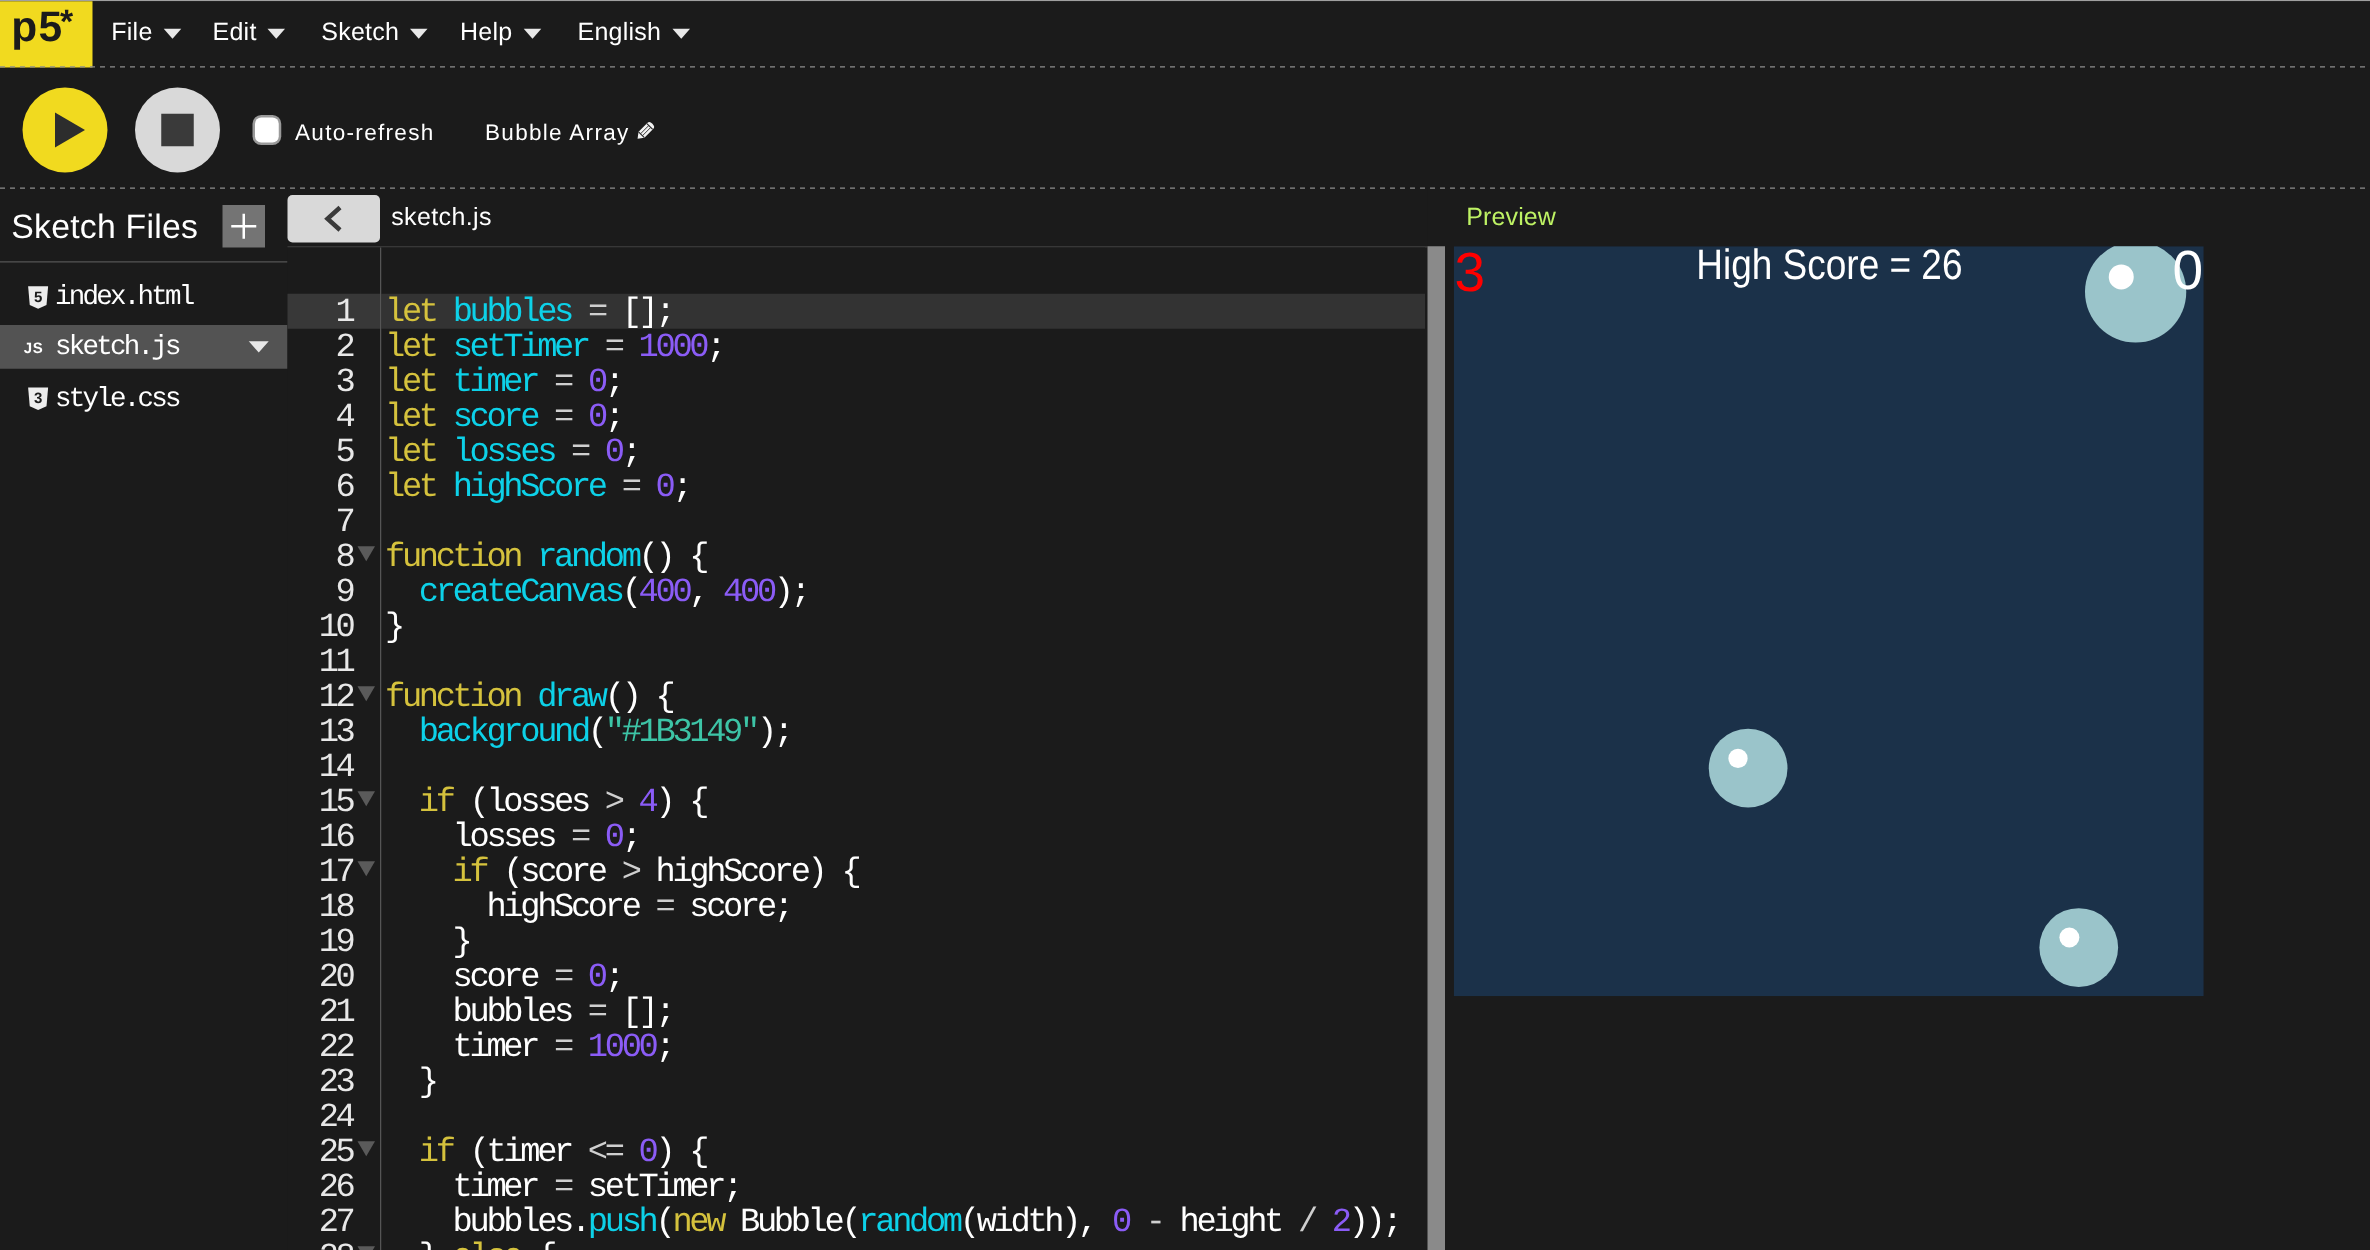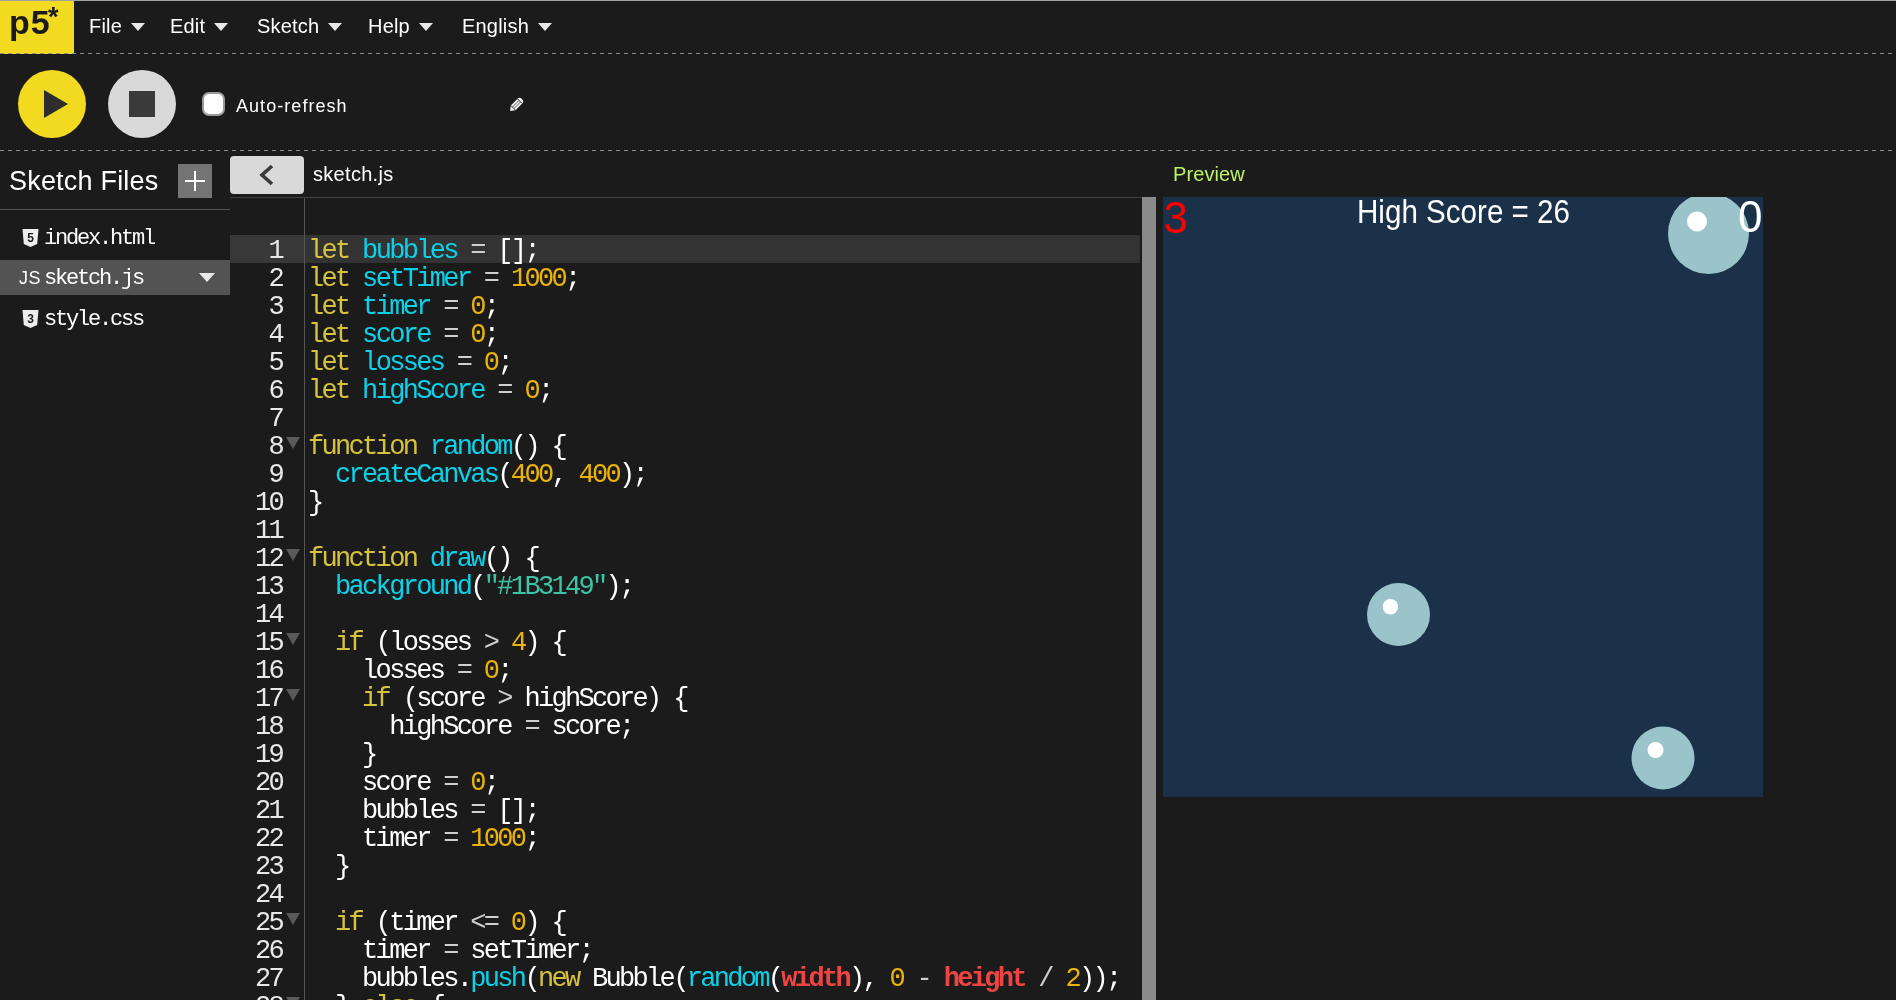--- a/index.html
+++ b/index.html
@@ -44,22 +44,22 @@
   
   #editor{position:absolute;left:230px;top:198px;width:910px;height:802px;background:#1b1b1b;}
   #gutline{position:absolute;left:74px;top:0;width:1px;height:802px;background:#555;}
   #activegut{position:absolute;left:0;top:37px;width:74px;height:28px;background:#383838;}
   #activeline{position:absolute;left:75px;top:37px;width:835px;height:28px;background:#333333;}
   pre{margin:0;font-family:"Liberation Mono",monospace;font-size:27px;line-height:28px;letter-spacing:-2.68px;}
   #nums{position:absolute;left:0;top:39px;width:52px;text-align:right;color:#e8e8e8;}
   #code{position:absolute;left:78px;top:39px;color:#fff;}
   .k{color:#d5c23d;}
   .c{color:#0dd1e8;}
-  .n{color:#eab308;}
-  .b{color:#ef4444;font-weight:bold;}
+  .n{color:#8b5cf6;}
+  .b{color:#ffffff;font-weight:normal;}
   .s{color:#3dc4a6;}
   .o{color:#cfcfcf;}
   .fold{position:absolute;width:0;height:0;border-left:7px solid transparent;border-right:7px solid transparent;border-top:12px solid #5a5a5a;left:56px;}
   
   #resizer{position:absolute;left:1142px;top:197px;width:14px;height:803px;background:#8a8a8a;}
   #prevlabel{position:absolute;left:1173px;top:151px;height:46px;display:flex;align-items:center;color:#bef264;font-size:20px;letter-spacing:0.1px;}
   #canvas{position:absolute;left:1163px;top:197px;}
 </style>
 </head>
 <body>
@@ -79,41 +79,42 @@
 <div class="dashline" style="top:150px"></div>
 <div id="toolbar">
   <div id="play">
       <div class="tri"></div>
     </div>
   <div id="stop">
       <div class="sq"></div>
     </div>
   <div id="cb"></div>
   <div class="tlabel" style="left:236px">Auto-refresh</div>
+  <div class="tlabel" style="left:388px">Bubble Array</div>
   <svg style="position:absolute;left:506px;top:40px" width="20" height="20" viewBox="0 0 20 20">
     <g transform="rotate(45 10 10)">
       <path d="M6.7 3.8 Q6.7 1.6 10 1.6 Q13.3 1.6 13.3 3.8 L13.3 14 L10 18.4 L6.7 14 Z" fill="#f2f2f2"></path>
       <path d="M6.7 4.6 L13.3 4.6 M6.7 14 L13.3 14" stroke="#2a2a2a" stroke-width="0.9"></path>
       <path d="M8.9 4.6 L8.9 14 M11.1 4.6 L11.1 14" stroke="#2a2a2a" stroke-width="0.7"></path>
     </g>
   </svg>
 </div>
 <div id="sidebar">
   <div id="sbhead">Sketch Files</div>
   <div id="plusbtn"></div>
   <div id="sbdiv"></div>
   <div class="frow" style="top:69px">
     <svg class="ficon" width="17" height="19" viewBox="0 0 17 19">
         <path d="M0.5 0.5 H16.5 L15.2 15.5 L8.5 18.5 L1.8 15.5 Z" fill="#ededed"></path>
         <text x="8.5" y="13" font-size="12" font-weight="bold" fill="#1b1b1b" text-anchor="middle" font-family="Liberation Sans,sans-serif">5</text>
       </svg>
     <span class="fname">index.html</span>
   </div>
   <div class="frow sel" style="top:109px">
-    <span class="ficon" style="color:#fff;font-size:18px;font-weight:normal;font-family:'Liberation Sans',sans-serif;left:19px;letter-spacing:0.5px;">JS</span>
+    <span class="ficon" style="color:#fff;font-size:12px;font-weight:bold;font-family:'Liberation Sans',sans-serif;left:19px;letter-spacing:0.5px;">JS</span>
     <span class="fname">sketch.js</span>
     <div class="ftri"></div>
   </div>
   <div class="frow" style="top:150px">
     <svg class="ficon" width="17" height="19" viewBox="0 0 17 19">
         <path d="M0.5 0.5 H16.5 L15.2 15.5 L8.5 18.5 L1.8 15.5 Z" fill="#ededed"></path>
         <text x="8.5" y="13" font-size="12" font-weight="bold" fill="#1b1b1b" text-anchor="middle" font-family="Liberation Sans,sans-serif">3</text>
       </svg>
     <span class="fname">style.css</span>
   </div>

